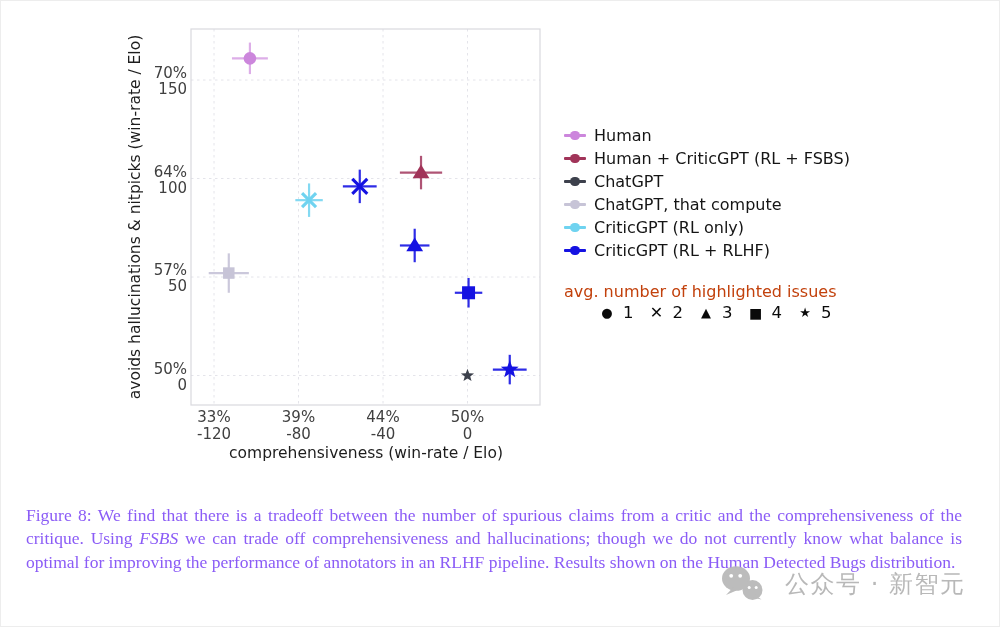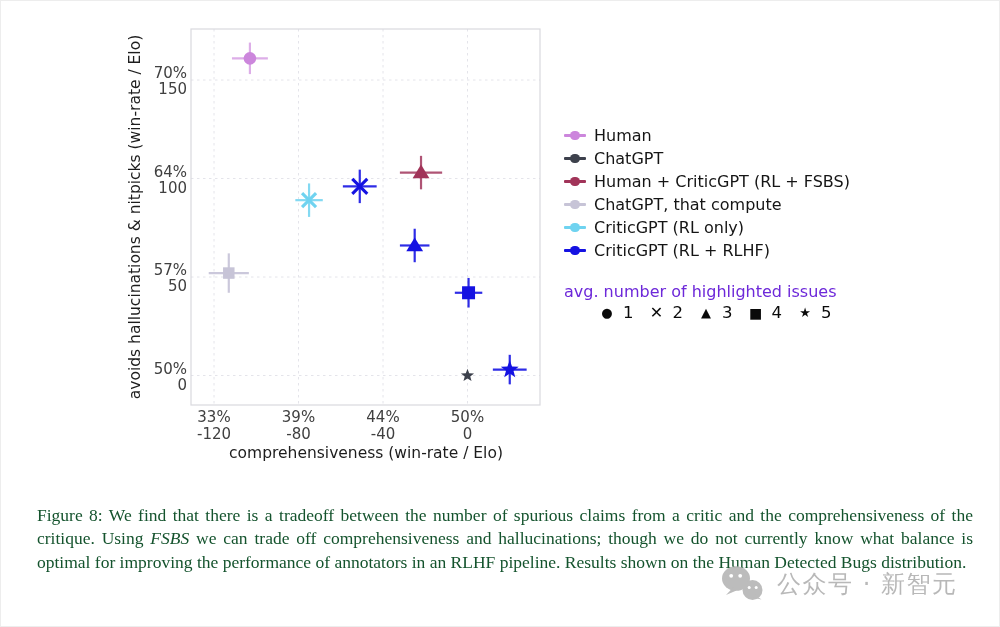--- a/index.html
+++ b/index.html
@@ -14,35 +14,35 @@
   .plot-border{fill:none; stroke:#d9d9de; stroke-width:1.2;}
   .tick-text{font:15px "DejaVu Sans", sans-serif; fill:#404040;}
   .axis-title{font:15.5px "DejaVu Sans", sans-serif; fill:#1d1d1d;}
   
   .legend{position:absolute; left:563px; top:123px;}
   .legend-row{display:flex; align-items:center; height:23px;}
   .legend-key{position:relative; width:22px; height:12px; margin-right:8px; flex:0 0 auto;}
   .lk-line{position:absolute; left:0; right:0; top:50%; height:2.6px; margin-top:-1.3px; border-radius:1px;}
   .lk-dot{position:absolute; left:50%; top:50%; width:9.5px; height:9.5px; margin:-4.75px 0 0 -4.75px; border-radius:50%;}
   .legend-label{font-size:16px; color:#151515; white-space:nowrap;}
-  .marker-legend-title{position:absolute; left:563px; top:281px; font-size:16px; color:#6d28d9; white-space:nowrap;}
+  .marker-legend-title{position:absolute; left:563px; top:281px; font-size:16px; color:#c2410c; white-space:nowrap;}
   .marker-legend-row{position:absolute; left:597px; top:302px; display:flex; align-items:center; color:#0a0a0a;}
   .mk-pair{display:flex; align-items:center; margin-right:14px;}
   .mk-glyph{display:inline-block; width:18px; text-align:center; margin-right:7px;}
   .mk-num{font-size:16.5px;}
   
   .caption{
-    position:absolute; left:36px; top:485px; width:936px;
+    position:absolute; left:25px; top:485px; width:936px;
     font-family:"Liberation Serif", serif; font-size:17.5px; line-height:23.5px;
-    color:#14532d; text-align:justify;
+    color:#8b5cf6; text-align:justify;
   }
   .caption em{font-style:italic;}
   
   .watermark{position:absolute; left:718px; top:563px; display:flex; align-items:center; opacity:.95;}
-  .watermark-text{font-size:24px; color:#b5b5b5; letter-spacing:1.5px; margin-left:8px; white-space:nowrap;}
+  .watermark-text{font-size:24px; color:#b5b5b5; letter-spacing:1.5px; margin-left:16px; white-space:nowrap;}
 </style>
 </head>
 <body>
 
 <div class="canvas">
 
   <svg id="plot-svg" width="1000" height="475" viewBox="0 0 1000 475">
     <g id="grid-layer">
         <line class="grid-line" x1="213.00000000000003" y1="28" x2="213.00000000000003" y2="404"></line>
         <line class="grid-line" x1="297.5" y1="28" x2="297.5" y2="404"></line>
@@ -112,31 +112,31 @@
   <div class="legend" id="legend-list">
       <div class="legend-row">
         <span class="legend-key">
           <span class="lk-line" style="background: rgb(204, 134, 220);"></span>
           <span class="lk-dot" style="background: rgb(204, 134, 220);"></span>
         </span>
         <span class="legend-label">Human</span>
       </div>
       <div class="legend-row">
         <span class="legend-key">
+          <span class="lk-line" style="background: rgb(161, 52, 89);"></span>
+          <span class="lk-dot" style="background: rgb(161, 52, 89);"></span>
+        </span>
+        <span class="legend-label">Human + CriticGPT (RL + FSBS)</span>
+      </div>
+      <div class="legend-row">
+        <span class="legend-key">
           <span class="lk-line" style="background: rgb(61, 65, 76);"></span>
           <span class="lk-dot" style="background: rgb(61, 65, 76);"></span>
         </span>
         <span class="legend-label">ChatGPT</span>
-      </div>
-      <div class="legend-row">
-        <span class="legend-key">
-          <span class="lk-line" style="background: rgb(161, 52, 89);"></span>
-          <span class="lk-dot" style="background: rgb(161, 52, 89);"></span>
-        </span>
-        <span class="legend-label">Human + CriticGPT (RL + FSBS)</span>
       </div>
       <div class="legend-row">
         <span class="legend-key">
           <span class="lk-line" style="background: rgb(199, 196, 215);"></span>
           <span class="lk-dot" style="background: rgb(199, 196, 215);"></span>
         </span>
         <span class="legend-label">ChatGPT, that compute</span>
       </div>
       <div class="legend-row">
         <span class="legend-key">

